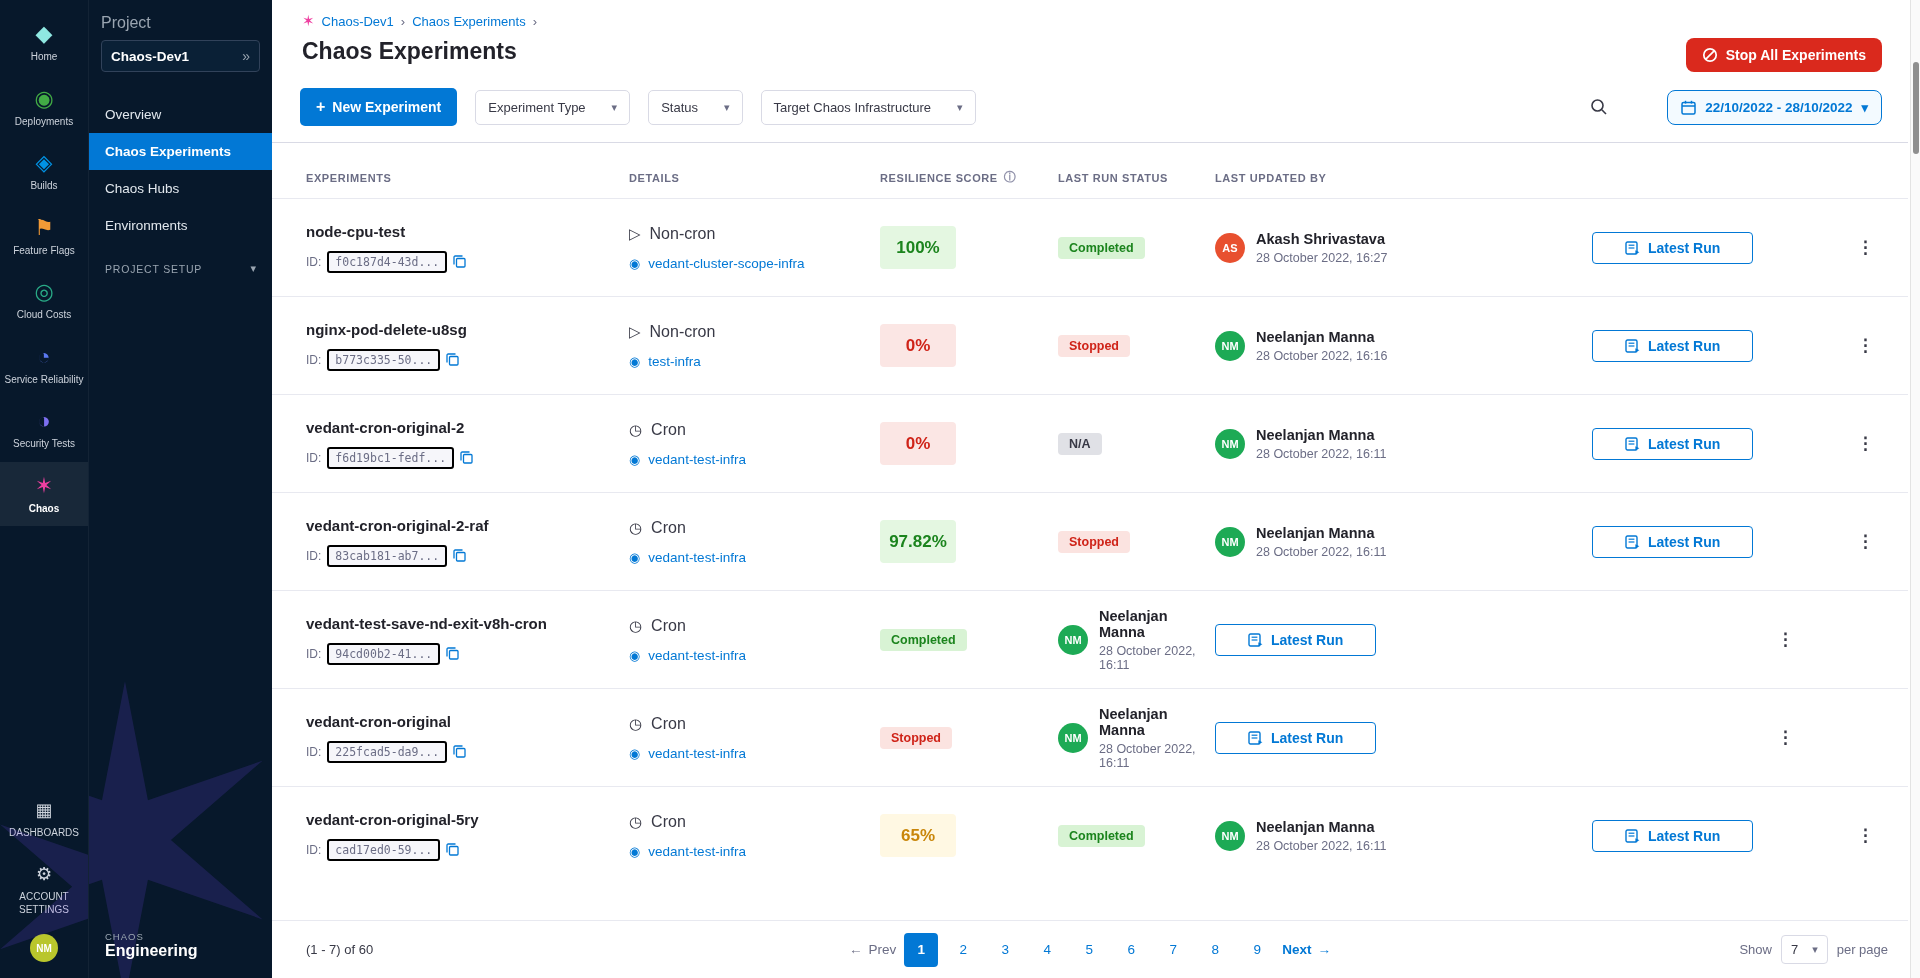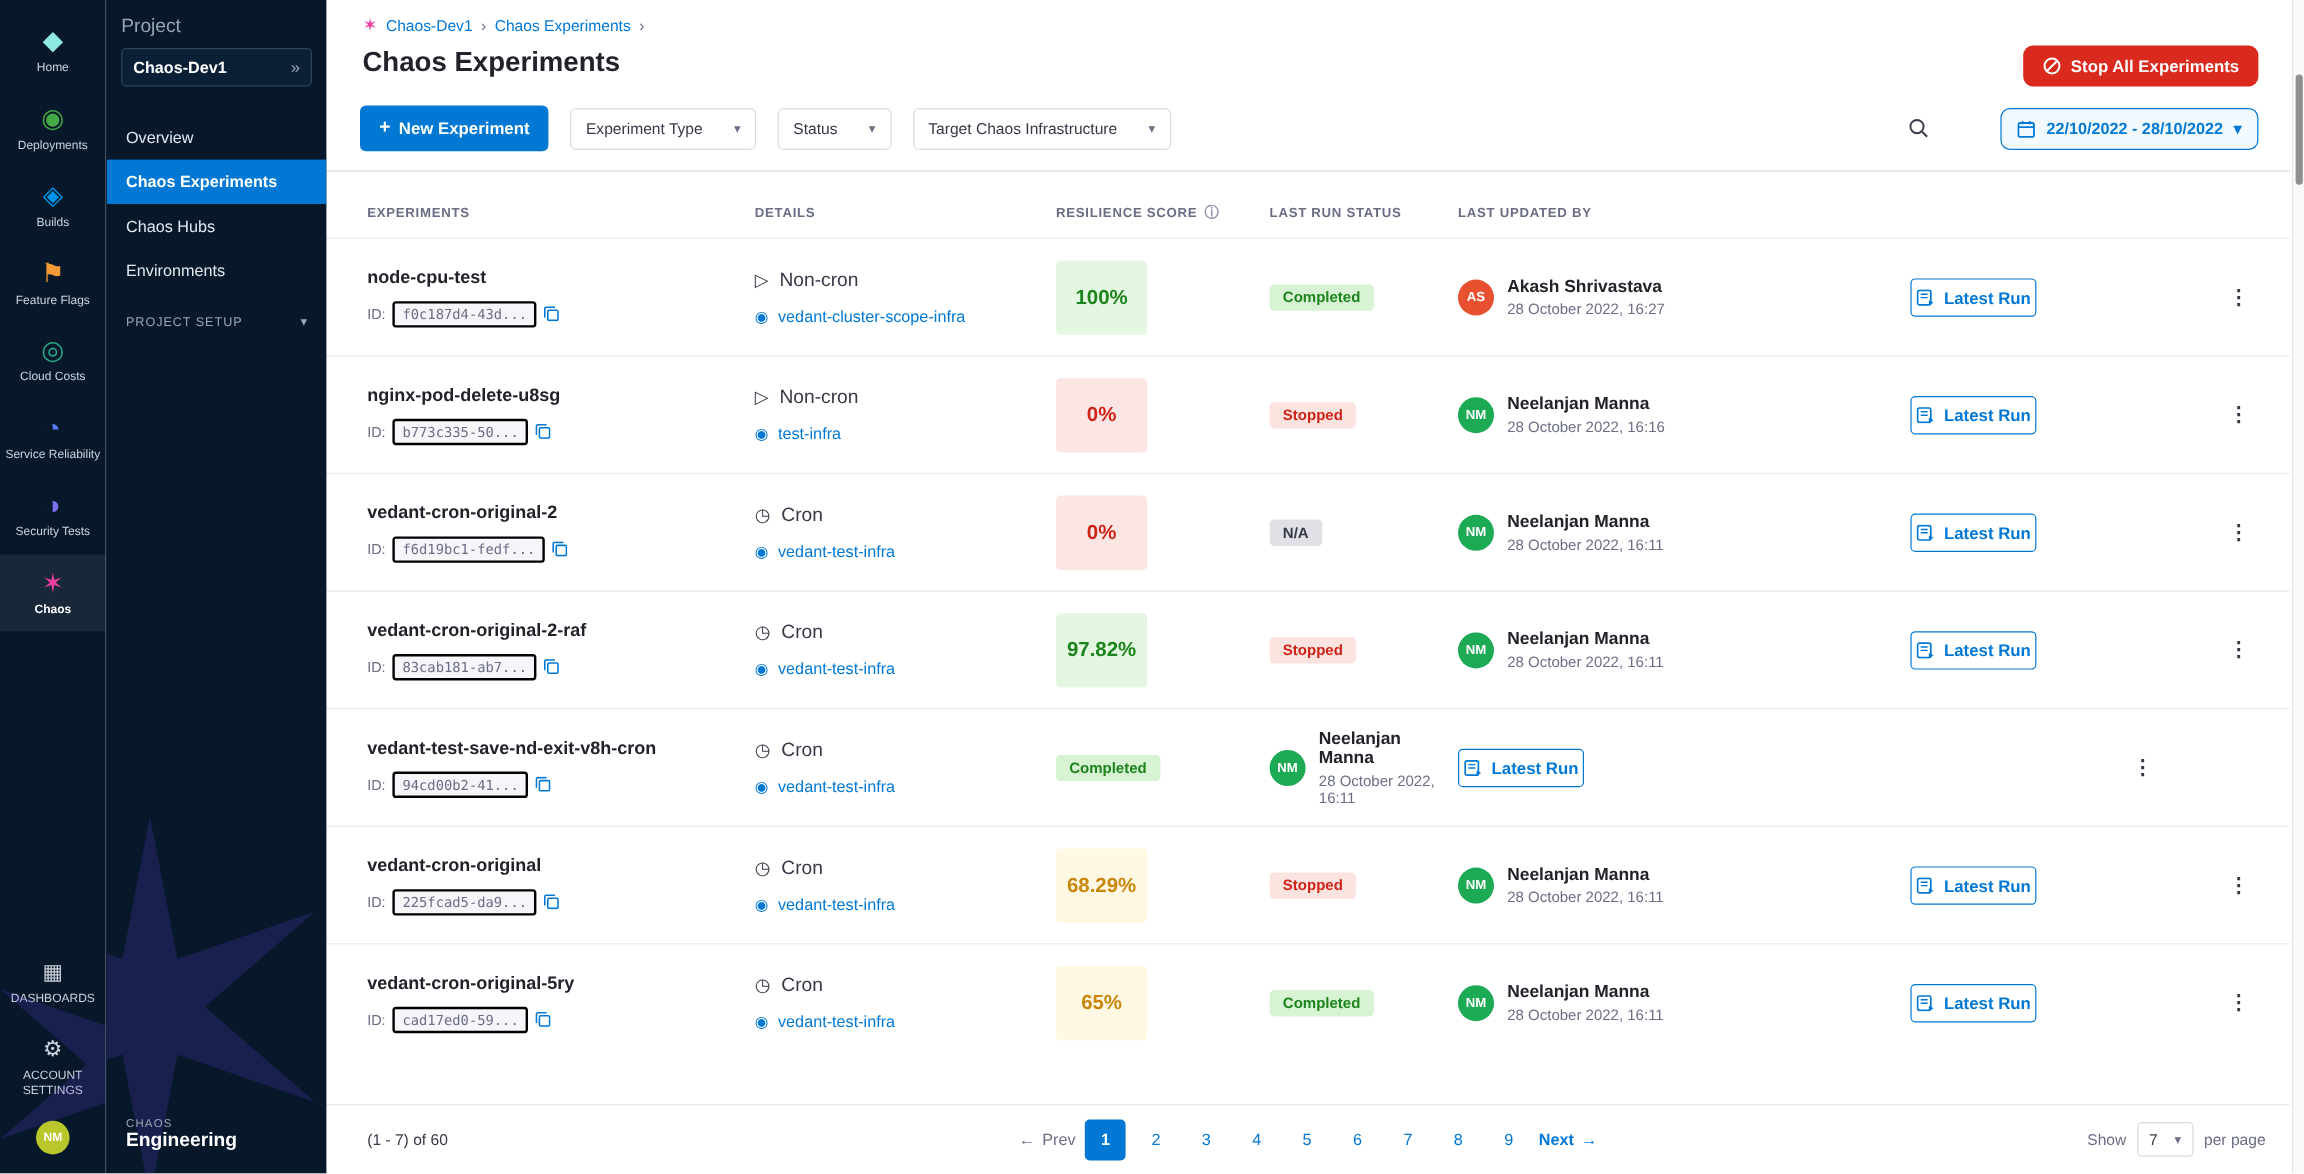--- a/index.html
+++ b/index.html
@@ -101,38 +101,38 @@
   .id-chip { font-size:11.5px; color:#6b6d85; background:#f6f6fa; border:2px solid #000000;
     border-radius:3px; padding:2px 6px; font-family:"DejaVu Sans Mono", monospace; }
   .copy-icon { cursor:pointer; display:flex; }
   .type-line { display:flex; align-items:center; gap:9px; font-size:16px; color:#383946; }
   .type-icon::before { font-size:15px; color:#383946; }
   .type-icon[data-type="play"]::before { content:"▷"; }
   .type-icon[data-type="cron"]::before { content:"◷"; }
   .infra-line { display:flex; align-items:center; gap:8px; margin-top:13px; }
   .infra-icon { color:#0278d5; font-size:13px; }
   .infra-link { font-size:13.5px; color:#0278d5; cursor:pointer; text-decoration:none; }
-  .score-chip { width:76px; height:62px; border-radius:4px; display:flex; align-items:center;
+  .score-chip { width:76px; height:43px; border-radius:4px; display:flex; align-items:center;
     justify-content:center; font-size:17px; font-weight:bold; }
   .score-chip[data-tone="green"] { color:#1b841d; background:#e4f7e1; }
   .score-chip[data-tone="red"]   { color:#cf2318; background:#fbe6e4; }
   .score-chip[data-tone="amber"] { color:#c9860a; background:#fff8e3; }
   .badge { display:inline-block; font-size:12.5px; font-weight:bold; border-radius:4px; padding:4px 11px; }
   .badge[data-tone="green"] { color:#1b841d; background:#d8f3d4; }
   .badge[data-tone="red"]   { color:#cf2318; background:#fbe3e0; }
   .badge[data-tone="gray"]  { color:#383946; background:#e0e1e6; }
   .c-user { display:flex; align-items:center; gap:11px; }
   .avatar { width:30px; height:30px; border-radius:50%; color:#fff; font-size:11px; font-weight:bold;
     display:flex; align-items:center; justify-content:center; flex:none; }
   .avatar[data-tone="orange"] { background:#e8502f; }
   .avatar[data-tone="green"]  { background:#1daa55; }
   .user-name { font-size:14.5px; font-weight:bold; color:#22222a; }
   .user-date { font-size:12.5px; color:#6b6d85; margin-top:4px; }
   .latest-run { display:flex; align-items:center; gap:8px; border:1px solid #0278d5; background:#fff;
-    color:#0278d5; font-size:14px; font-weight:bold; border-radius:4px; padding:7px 4px; cursor:pointer;
+    color:#0278d5; font-size:14px; font-weight:bold; border-radius:4px; padding:7px 32px; cursor:pointer;
     font-family:inherit; }
   .c-menu { display:flex; justify-content:flex-end; }
   .kebab { font-size:17px; color:#383946; cursor:pointer; padding:4px 8px; font-weight:bold; }
 
   
   .pagebar { border-top:1px solid #e8e9f0; display:flex; align-items:center; padding:14px 20px 14px 34px;
     position:relative; }
   .range-text { font-size:13px; color:#383946; }
   .page-center { position:absolute; left:50%; transform:translateX(-50%); display:flex;
     align-items:center; gap:8px; }
@@ -609,23 +609,20 @@
           <div class="type-line">
             <span class="type-icon" data-type="cron"></span>
             <span>Cron</span>
           </div>
           <div class="infra-line">
             <span class="infra-icon">◉</span>
             <a class="infra-link">vedant-test-infra</a>
           </div>
         </div>
         <div>
-          <div class="score-chip" data-tone="amber">68.29%</div>
-        </div>
-        <div>
           <span class="badge" data-tone="red">Stopped</span>
         </div>
         <div class="c-user">
           <span class="avatar" data-tone="green">NM</span>
           <span>
             <div class="user-name">Neelanjan Manna</div>
             <div class="user-date">28 October 2022, 16:11</div>
           </span>
         </div>
         <div>

